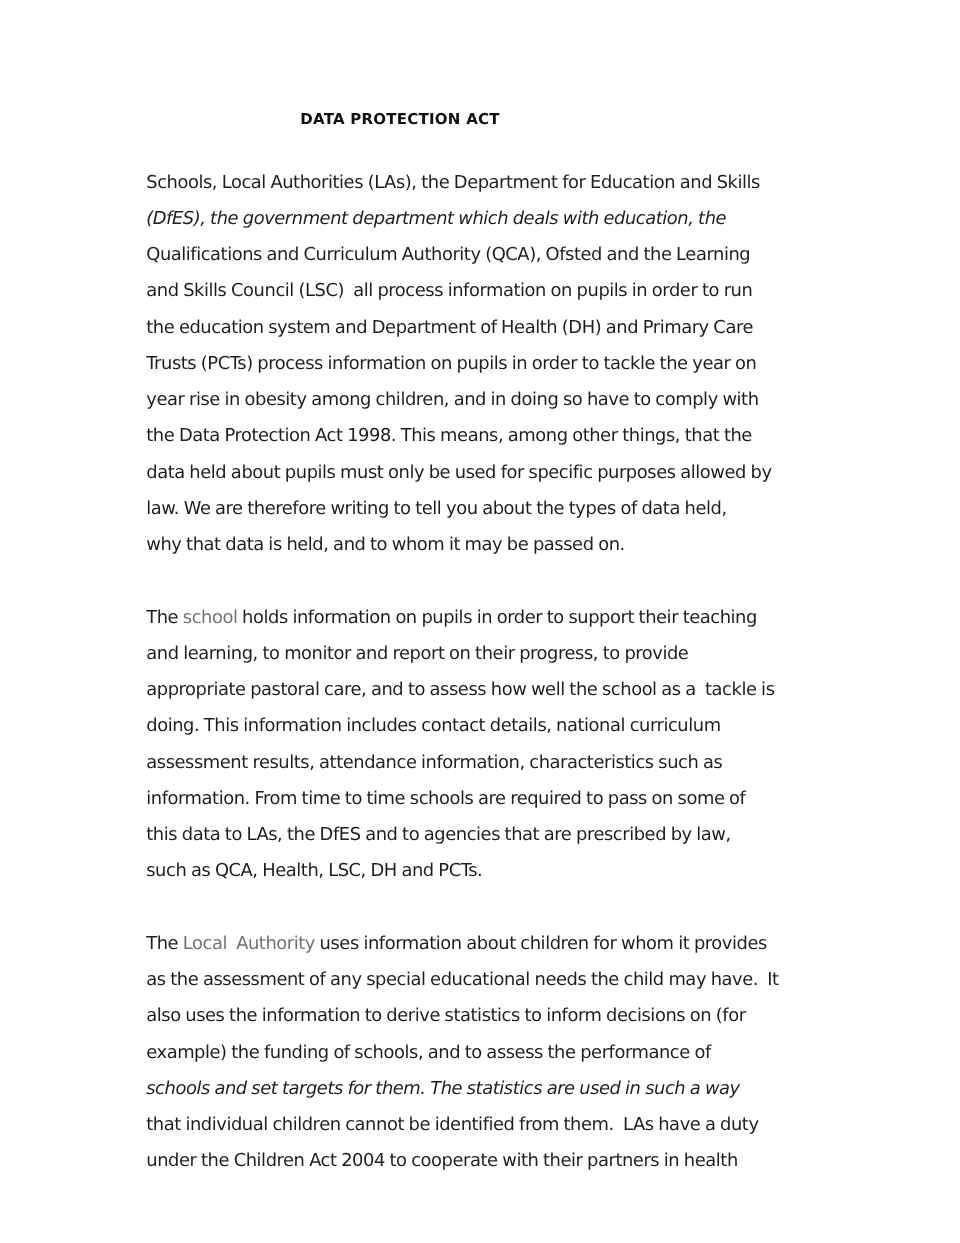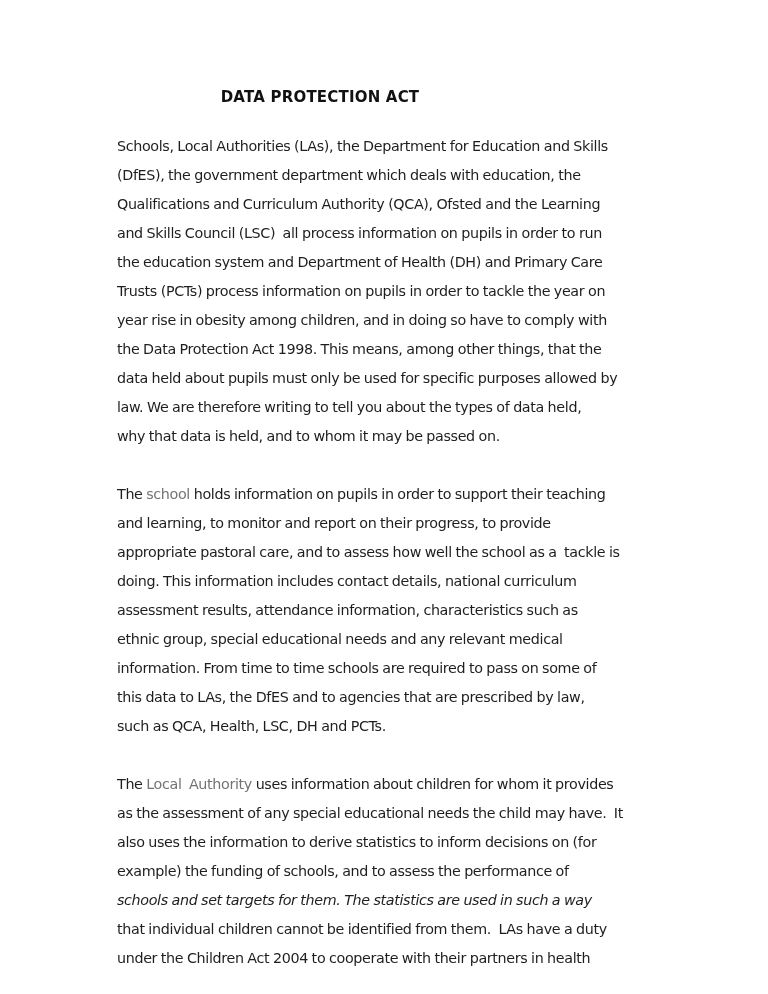--- a/index.html
+++ b/index.html
@@ -22,21 +22,21 @@
       width: 768px;
       height: 994px;
       background: #ffffff;
     }
     .title {
       position: absolute;
       top: 88px;
       left: 0;
       width: 640px;
       text-align: center;
-      font-size: 15px;
+      font-size: 12px;
       font-weight: bold;
       letter-spacing: 0.2px;
       color: #111;
     }
     .content {
       position: absolute;
       left: 117px;
       top: 132px;
       width: 560px;
     }
@@ -59,38 +59,37 @@
     }
   </style>
 </head>
 <body>
 
 <div class="page">
   <div class="title">DATA PROTECTION ACT</div>
   <div class="content" id="doc-body">
       <div class="para">
         <span class="line"><span style="white-space: pre;">Schools, Local Authorities (LAs), the Department for Education and Skills</span></span>
-        <span class="line"><span style="white-space: pre;">(DfES), the government department which deals with education, the</span></span>
+        <span class="line"><span style="white-space: pre; font-style: italic;">(DfES), the government department which deals with education, the</span></span>
         <span class="line"><span style="white-space: pre;">Qualifications and Curriculum Authority (QCA), Ofsted and the Learning</span></span>
         <span class="line"><span style="white-space: pre;">and Skills Council (LSC)  all process information on pupils in order to run</span></span>
         <span class="line"><span style="white-space: pre; text-align: right;">the education system and Department of Health (DH) and Primary Care</span></span>
         <span class="line"><span style="white-space: pre;">Trusts (PCTs) process information on pupils in order to tackle the year on</span></span>
         <span class="line"><span style="white-space: pre;">year rise in obesity among children, and in doing so have to comply with</span></span>
         <span class="line"><span style="white-space: pre;">the Data Protection Act 1998. This means, among other things, that the</span></span>
         <span class="line"><span style="white-space: pre;">data held about pupils must only be used for specific purposes allowed by</span></span>
         <span class="line"><span style="white-space: pre;">law. We are therefore writing to tell you about the types of data held,</span></span>
         <span class="line"><span style="white-space: pre;">why that data is held, and to whom it may be passed on.</span></span>
       </div>
       <div class="para">
         <span class="line"><span style="white-space: pre;">The </span><span class="b" style="white-space: pre;">school</span><span style="white-space: pre;"> holds information on pupils in order to support their teaching</span></span>
         <span class="line"><span style="white-space: pre;">and learning, to monitor and report on their progress, to provide</span></span>
         <span class="line"><span style="white-space: pre;">appropriate pastoral care, and to assess how well the school as a  tackle is</span></span>
         <span class="line"><span style="white-space: pre;">doing. This information includes contact details, national curriculum</span></span>
         <span class="line"><span style="white-space: pre;">assessment results, attendance information, characteristics such as</span></span>
-        <span class="line"><span style="white-space: pre;">ethnic group, special educational needs and any relevant medical</span></span>
         <span class="line"><span style="white-space: pre;">information. From time to time schools are required to pass on some of</span></span>
         <span class="line"><span style="white-space: pre;">this data to LAs, the DfES and to agencies that are prescribed by law,</span></span>
         <span class="line"><span style="white-space: pre;">such as QCA, Health, LSC, DH and PCTs.</span></span>
       </div>
       <div class="para">
         <span class="line"><span style="white-space: pre;">The </span><span class="b" style="white-space: pre;">Local  Authority</span><span style="white-space: pre;"> uses information about children for whom it provides</span></span>
         <span class="line"><span style="white-space: pre;">as the assessment of any special educational needs the child may have.  It</span></span>
         <span class="line"><span style="white-space: pre;">also uses the information to derive statistics to inform decisions on (for</span></span>
         <span class="line"><span style="white-space: pre;">example) the funding of schools, and to assess the performance of</span></span>
         <span class="line"><span style="white-space: pre; font-style: italic;">schools and set targets for them. The statistics are used in such a way</span></span>

